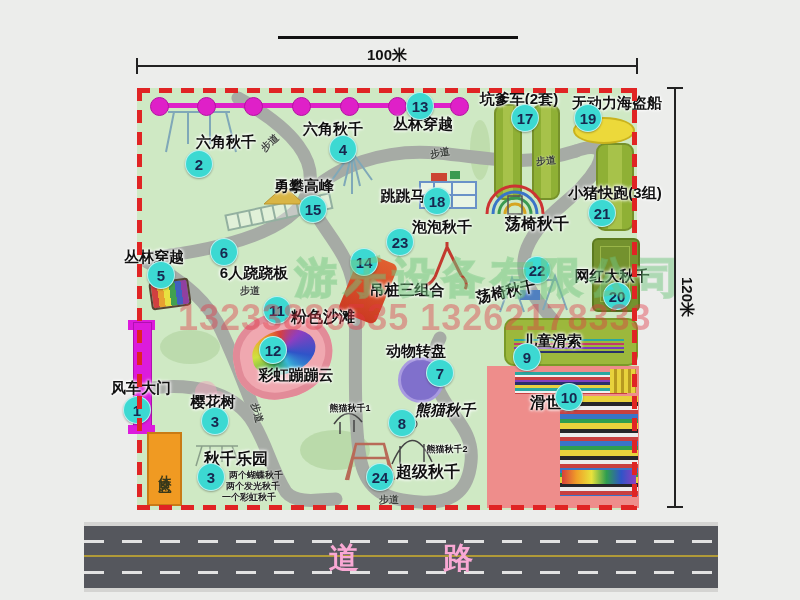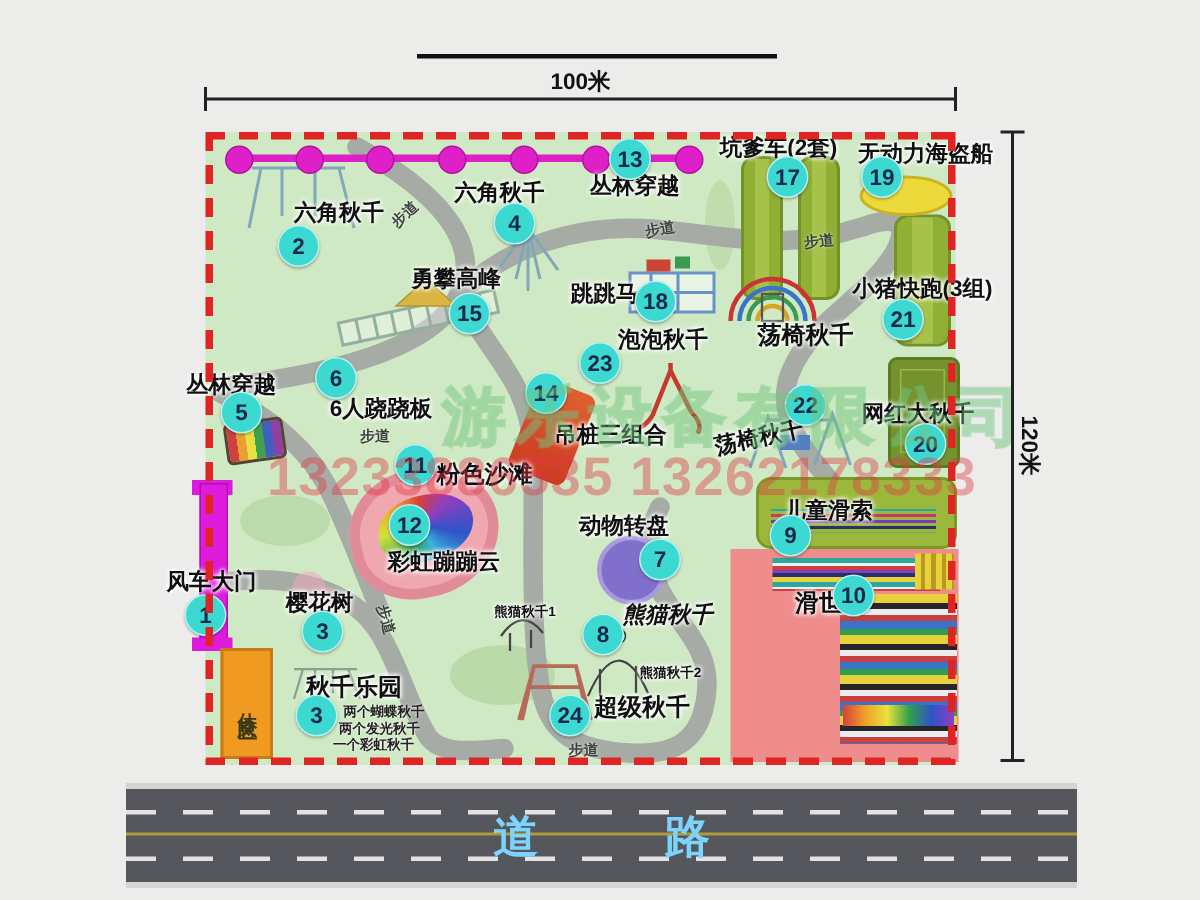--- a/index.html
+++ b/index.html
@@ -32,21 +32,21 @@
   .wm-co{position:absolute;left:295px;top:250px;font-size:42px;font-weight:bold;letter-spacing:7px;z-index:40;
          white-space:nowrap;color:rgba(140,210,150,0.16);-webkit-text-stroke:2px rgba(110,195,125,0.42);}
   .wm-ph{position:absolute;left:178px;top:297px;font-size:36px;font-weight:bold;z-index:40;white-space:nowrap;
          color:rgba(225,55,70,0.42);letter-spacing:1px;}
   .road{position:absolute;left:84px;top:522px;width:634px;height:62px;background:#55575d;z-index:5;
         border-top:4px solid #d4d4d2;border-bottom:4px solid #d4d4d2;}
   .road-dash{position:absolute;left:0;width:634px;height:3px;
         background:repeating-linear-gradient(90deg,#e2e2e2 0 20px,rgba(0,0,0,0) 20px 38px);}
   .road-yellow{position:absolute;left:0;top:29px;width:634px;height:2px;background:#b09a38;}
   .road-label{position:absolute;left:0;top:0;width:634px;height:64px;display:flex;align-items:center;
-        justify-content:center;font-size:30px;font-weight:bold;color:#7dd3fc;letter-spacing:38px;text-indent:38px;}
+        justify-content:center;font-size:30px;font-weight:bold;color:#f9a8d4;letter-spacing:38px;text-indent:38px;}
   .restarea{position:absolute;left:147px;top:432px;width:31px;height:70px;background:#f09a22;
         border:2px solid #c97b15;z-index:13;display:flex;align-items:center;justify-content:center;}
   .restarea span{writing-mode:vertical-rl;font-size:13px;font-weight:bold;color:#39391a;letter-spacing:3px;}
 </style>
 </head>
 <body>
 
 <div class="stage">
 
   <div class="title-underline"></div>

